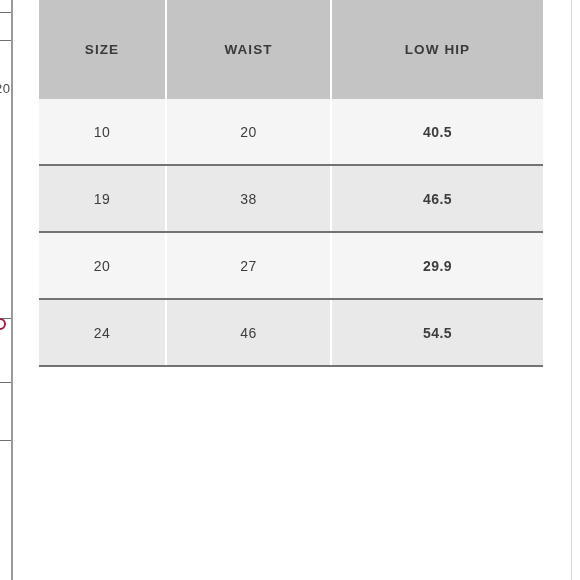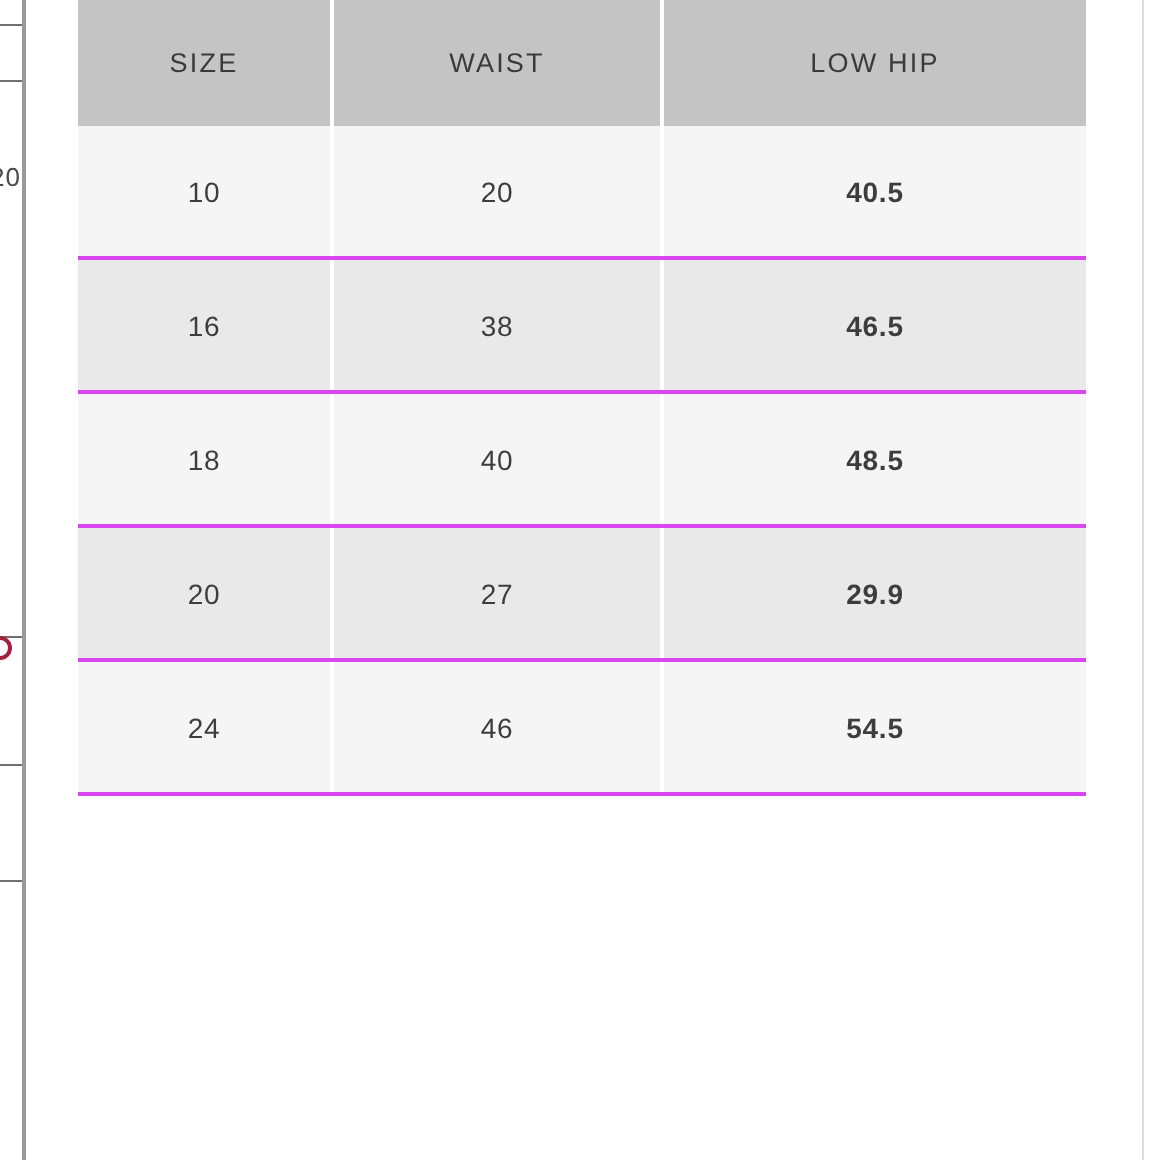--- a/index.html
+++ b/index.html
@@ -79,39 +79,39 @@
   }
   #size-chart col.c-size  { width: 127px; }
   #size-chart col.c-waist { width: 165px; }
   #size-chart col.c-hip   { width: 212px; }
 
   #size-chart th {
     height: 63px;
     background: #c4c4c4;
     color: #3a3a3a;
     font-size: 13.5px;
-    font-weight: normal;
+    font-weight: bold;
     letter-spacing: 1.1px;
     text-align: center;
     vertical-align: middle;
     border-right: 2px solid #ffffff;
-    padding: 0;
+    padding: 18px;
   }
   #size-chart th:last-child { border-right: none; }
 
   #size-chart td {
     height: 65px;
     color: #3d3d3d;
     font-size: 14px;
     font-weight: normal;
     letter-spacing: 0.4px;
     text-align: center;
     vertical-align: middle;
     border-right: 2px solid #ffffff;
-    border-bottom: 2px solid #d946ef;
+    border-bottom: 2px solid #737373;
     padding: 0;
   }
   #size-chart td:last-child { border-right: none; font-weight: bold; }
 
   #size-chart tbody tr:nth-child(odd)  td { background: #f5f5f5; }
   #size-chart tbody tr:nth-child(even) td { background: #e9e9e9; }
 </style>
 </head>
 <body>
 
@@ -141,28 +141,23 @@
       <th>LOW HIP</th>
     </tr>
   </thead>
   <tbody id="size-chart-body">
       <tr>
         <td>10</td>
         <td>20</td>
         <td>40.5</td>
       </tr>
       <tr>
-        <td>16</td>
+        <td>19</td>
         <td>38</td>
         <td>46.5</td>
-      </tr>
-      <tr>
-        <td>18</td>
-        <td>40</td>
-        <td>48.5</td>
       </tr>
       <tr>
         <td>20</td>
         <td>27</td>
         <td>29.9</td>
       </tr>
       <tr>
         <td>24</td>
         <td>46</td>
         <td>54.5</td>

